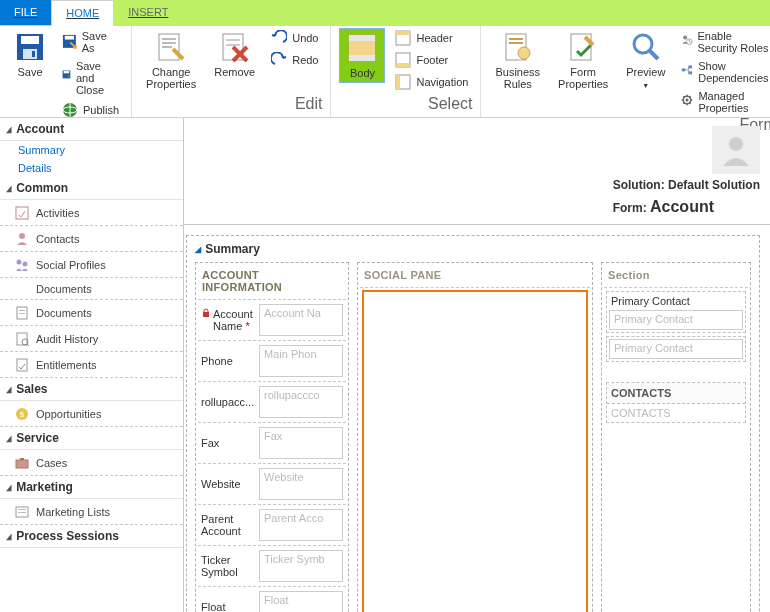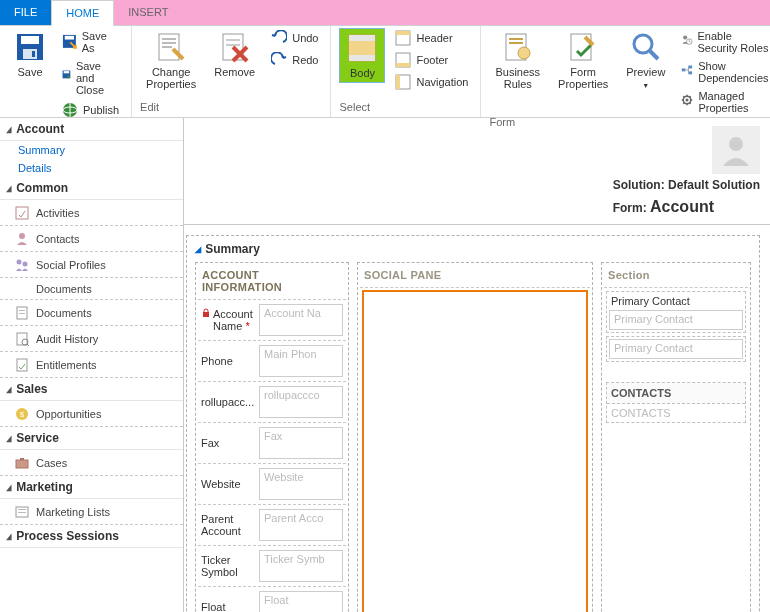--- a/index.html
+++ b/index.html
@@ -1,28 +1,28 @@
 <!DOCTYPE html>
 <html><head>
 <meta charset="utf-8">
 <style>
 * { box-sizing: border-box; margin: 0; padding: 0; font-family: "Segoe UI", Tahoma, sans-serif; }
 body { font-size: 12px; color: #333; background: #fff; width: 770px; height: 612px; overflow: hidden; }
 
 
-.tabs { display: flex; border-bottom: 1px solid #d0d0d0; background: #f9a8d4; }
+.tabs { display: flex; border-bottom: 1px solid #d0d0d0; background: #bef264; text-decoration: underline; }
 .tab { padding: 6px 14px; font-size: 11px; cursor: pointer; color: #666; }
 .tab.file { background: #0078d7; color: #fff; }
 .tab.active { border: 1px solid #d0d0d0; border-bottom: 1px solid #fff; color: #0078d7; margin-bottom: -1px; background: #fff; }
 
 
 .ribbon { display: flex; border-bottom: 1px solid #d0d0d0; height: 92px; }
 .group { display: flex; flex-direction: column; justify-content: space-between; border-right: 1px solid #e0e0e0; padding: 2px 8px 2px 8px; }
 .group-body { display: flex; align-items: flex-start; gap: 6px; flex: 1; }
-.group-label { text-align: left; font-size: 11px; color: #666; padding-bottom: 2px; }
+.group-label { text-align: right; font-size: 16px; color: #666; padding-bottom: 2px; }
 .big-btn { display: flex; flex-direction: column; align-items: center; gap: 3px; padding: 3px 6px; cursor: pointer; }
 .big-btn .icon { width: 32px; height: 32px; }
 .big-btn .lbl { font-size: 11px; text-align: center; line-height: 1.1; }
 .small-row { display: flex; flex-direction: column; gap: 2px; }
 .small-btn { display: flex; align-items: center; gap: 5px; padding: 2px 4px; cursor: pointer; font-size: 11px; }
 .small-btn .icon { width: 16px; height: 16px; }
 
 .group.select .big-btn.active { background: #84cc16; border:1px solid #7bb7e0; }
 
 svg { display: block; }

